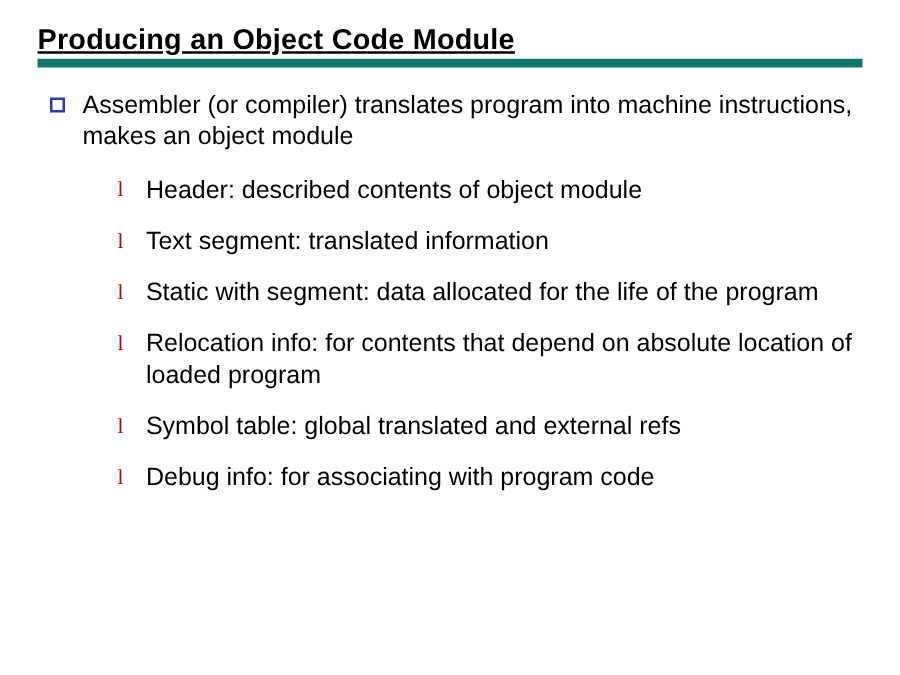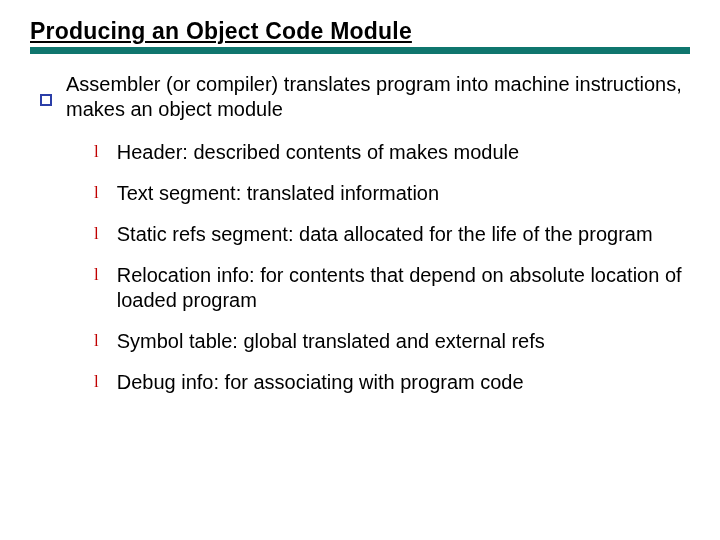--- a/index.html
+++ b/index.html
@@ -17,21 +17,21 @@
     border-bottom: 7px solid #0f766e;
     padding-bottom: 2px;
     margin-bottom: 18px;
     letter-spacing: 0.2px;
   }
   .top-bullets {
     padding-left: 10px;
   }
   .top-item {
     display: flex;
-    align-items: center;
+    align-items: flex-start;
     margin-bottom: 18px;
     font-size: 20px;
     line-height: 1.25;
   }
   .top-marker {
     flex: 0 0 auto;
     width: 12px;
     height: 12px;
     border: 2px solid #2b3ea8;
     margin-top: 6px;
@@ -70,31 +70,31 @@
   <div class="top-item">
     <div class="top-marker"></div>
     <div class="top-text">Assembler (or compiler) translates program into machine instructions, makes an object module</div>
   </div>
 
 
   <div class="sub-bullets">
 
     <div class="sub-item">
       <div class="sub-marker">l</div>
-      <div class="sub-text">Header: described contents of makes module</div>
+      <div class="sub-text">Header: described contents of object module</div>
     </div>
 
     <div class="sub-item">
       <div class="sub-marker">l</div>
       <div class="sub-text">Text segment: translated information</div>
     </div>
 
     <div class="sub-item">
       <div class="sub-marker">l</div>
-      <div class="sub-text">Static refs segment: data allocated for the life of the program</div>
+      <div class="sub-text">Static with segment: data allocated for the life of the program</div>
     </div>
 
     <div class="sub-item">
       <div class="sub-marker">l</div>
       <div class="sub-text">Relocation info: for contents that depend on absolute location of loaded program</div>
     </div>
 
     <div class="sub-item">
       <div class="sub-marker">l</div>
       <div class="sub-text">Symbol table: global translated and external refs</div>

